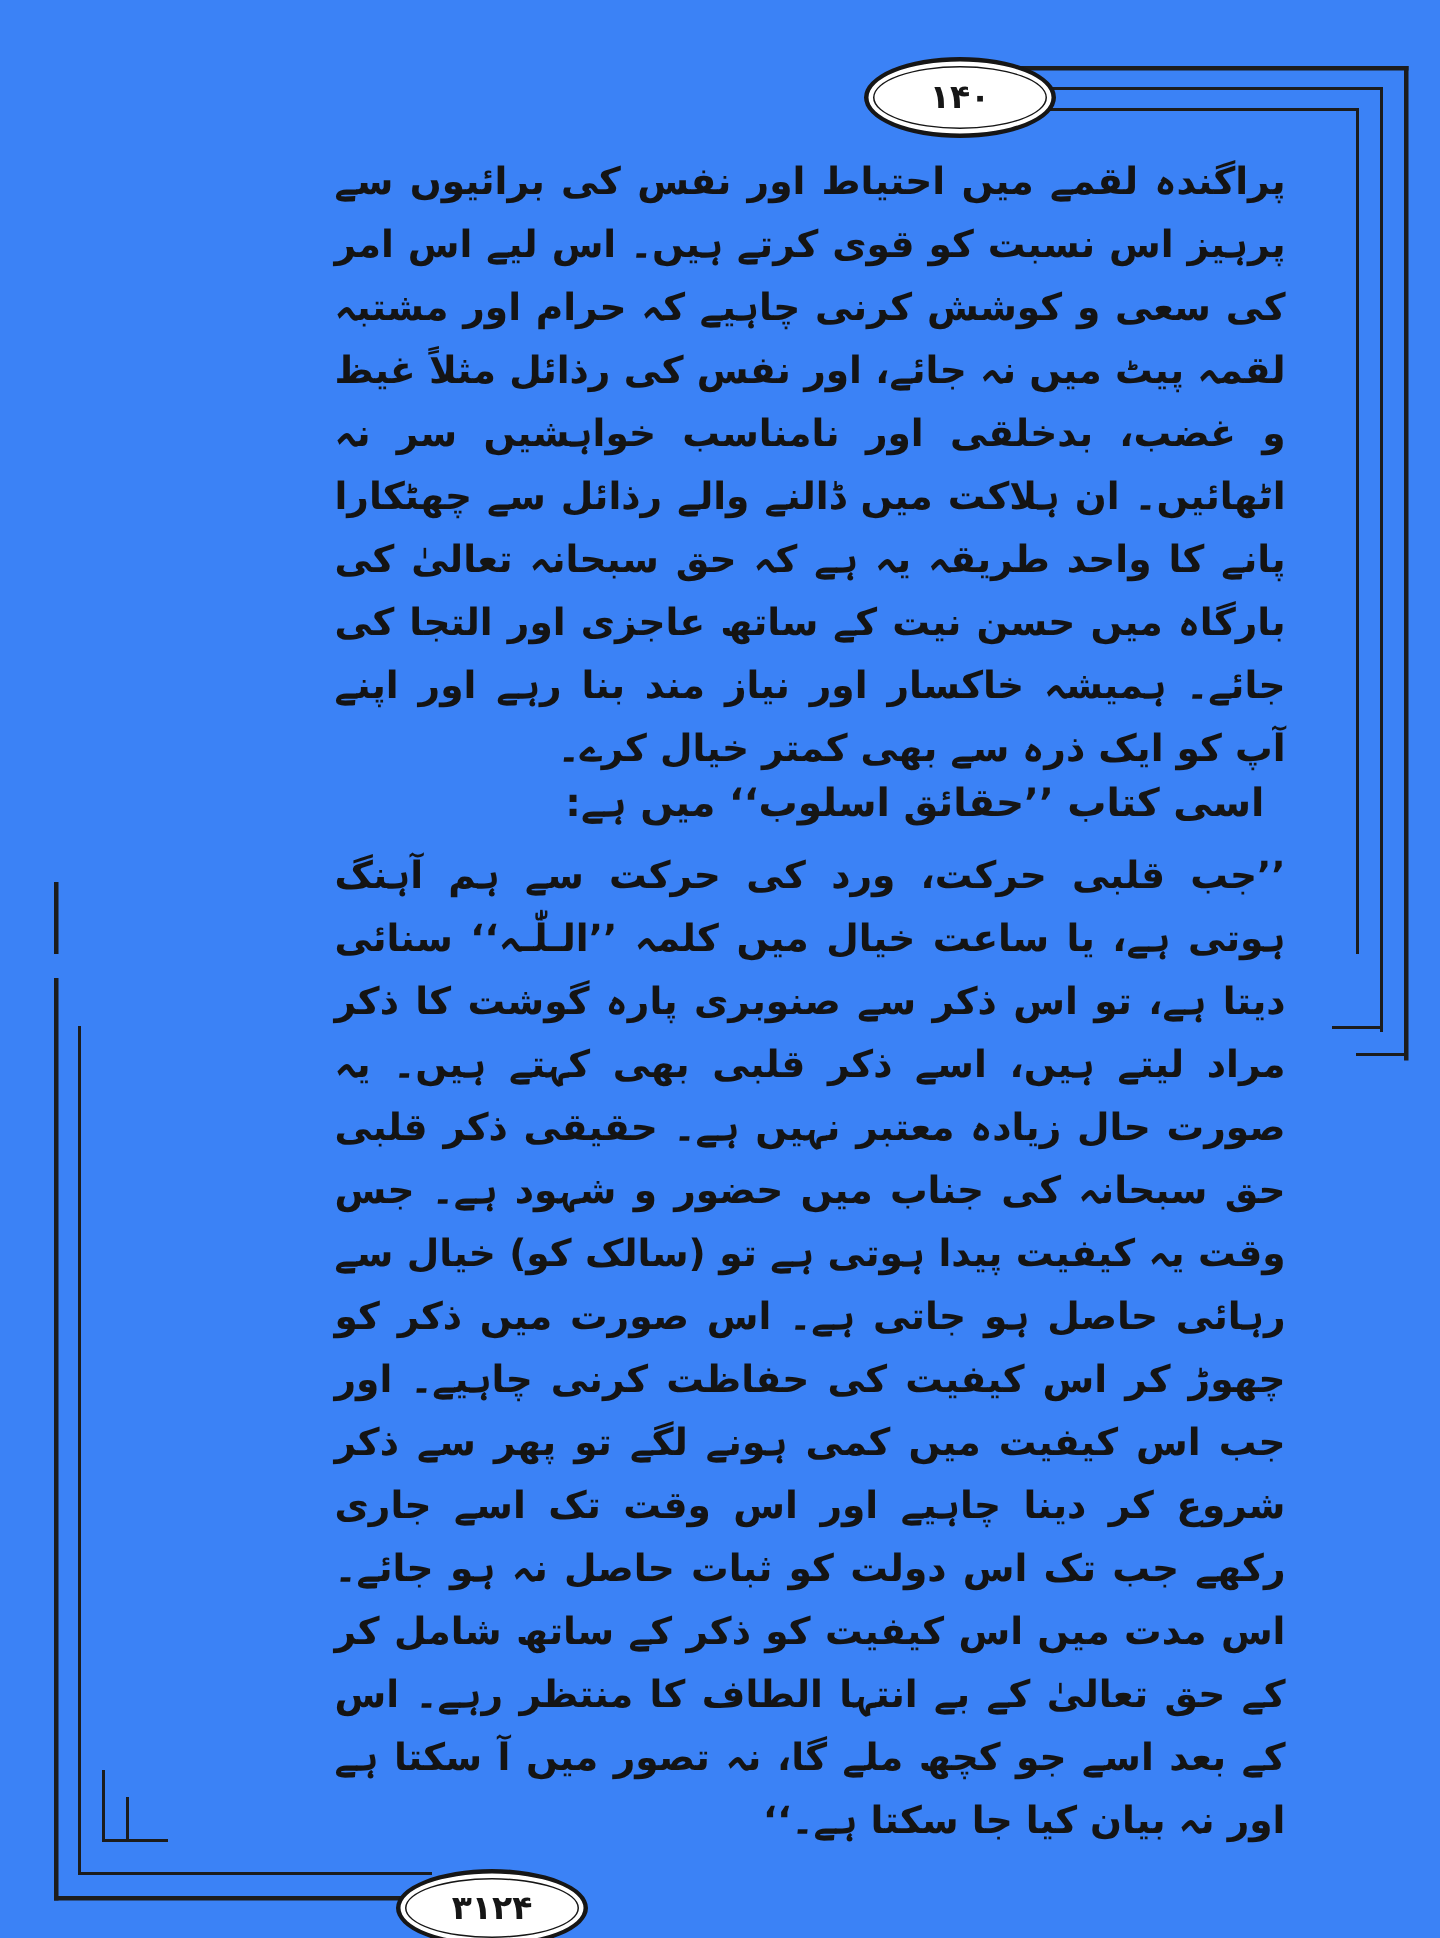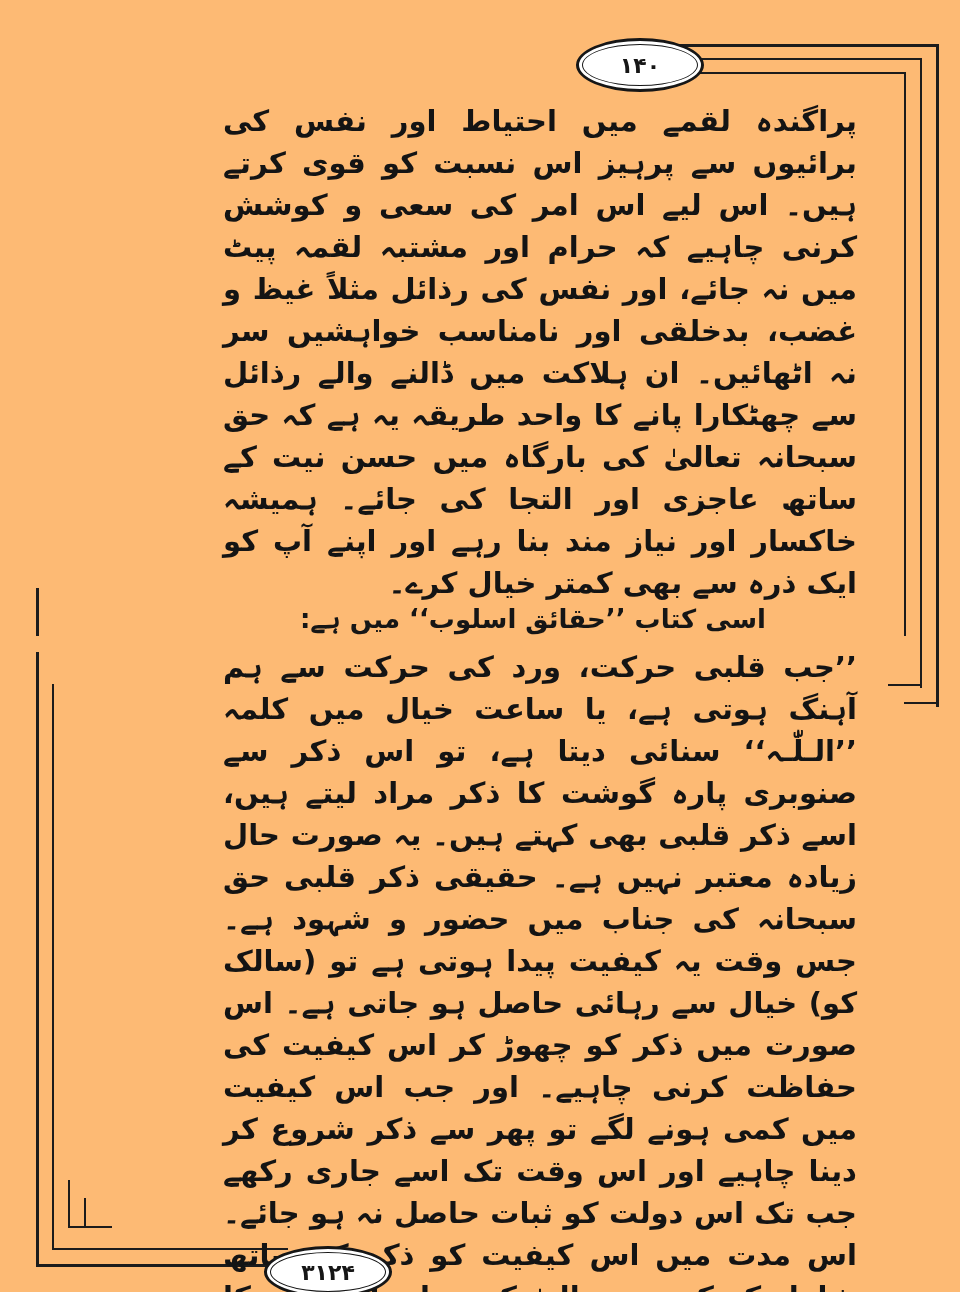--- a/index.html
+++ b/index.html
@@ -3,21 +3,21 @@
 <meta charset="utf-8">
 <style>
   html, body { margin: 0; padding: 0; }
   body { background: #f2f2f0; }
 
   .page {
     position: relative;
     width: 960px;
     height: 1292px;
     margin: 0 auto;
-    background: #fdba74;
+    background: #3b82f6;
     overflow: hidden;
     font-family: "DejaVu Sans", sans-serif;
     color: #161616;
     text-decoration: underline;
   }
 
   
   .frame { position: absolute; }
 
   .frame-tr-1 { top: 44px;  left: 642px; width: 294px; height: 660px;
@@ -72,38 +72,38 @@
   
   .content {
     position: absolute;
     top: 100px;
     right: 103px;
     width: 634px;
     direction: rtl;
   }
   .para {
     margin: 0;
-    font-size: 29px;
+    font-size: 25px;
     line-height: 42px;
     font-weight: 700;
     text-align: justify;
     text-align-last: right;
     color: #141414;
   }
   .kalima {
     margin: 26px 0 8px 0;
     font-size: 29px;
     font-weight: 800;
     text-align: right;
   }
   .source {
     margin: 0 14px 12px 0;
     font-size: 26px;
     font-weight: 700;
-    text-align: center;
+    text-align: right;
   }
 </style>
 </head>
 <body>
 
 <div class="page">
 
   <div class="frame frame-tr-1"></div>
   <div class="frame frame-tr-2"></div>
   <div class="frame frame-tr-3"></div>

